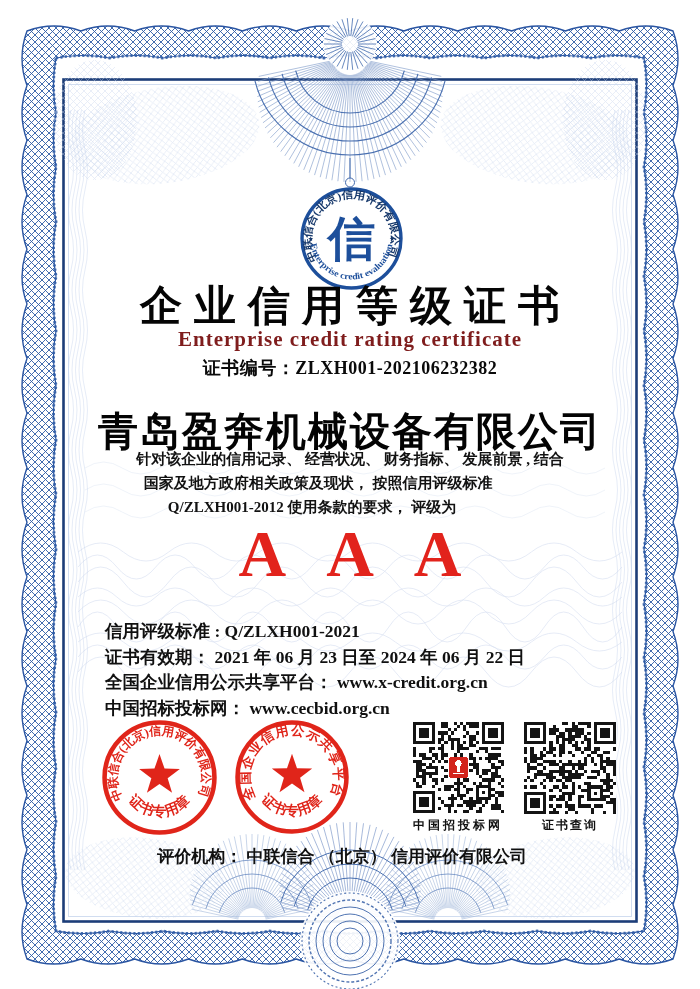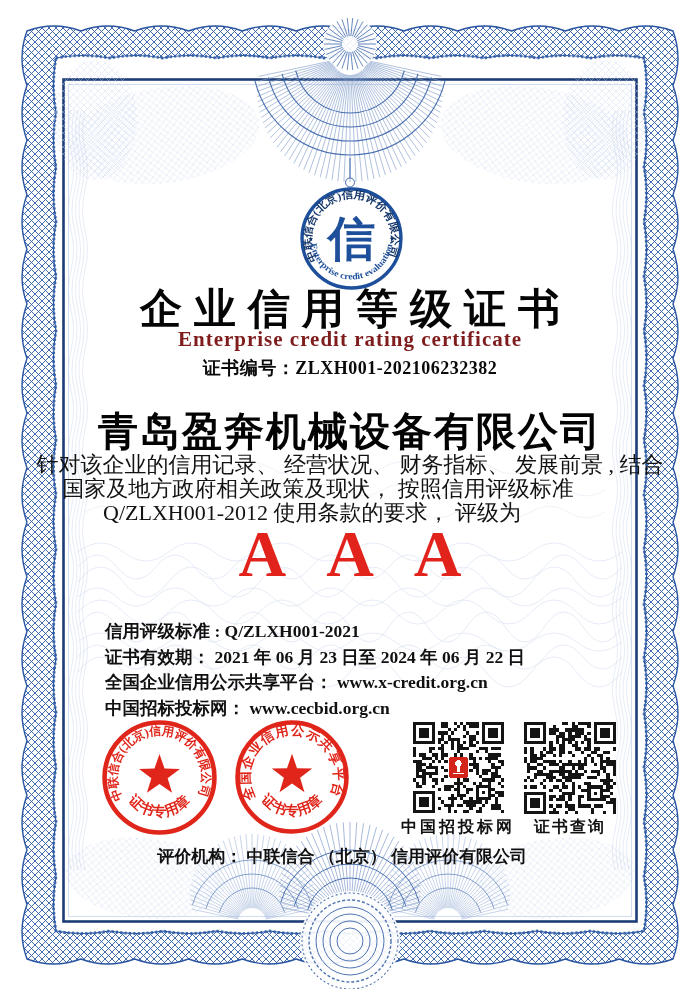--- a/index.html
+++ b/index.html
@@ -4,39 +4,39 @@
 <style>
   html,body{margin:0;padding:0;background:#fff;}
   body{width:700px;height:989px;position:relative;overflow:hidden;
        font-family:"Liberation Serif","DejaVu Serif",serif;}
   .page{position:absolute;inset:0;}
   #deco{position:absolute;left:0;top:0;width:700px;height:989px;}
   .abs{position:absolute;}
   .ctr{left:0;right:0;text-align:center;}
   .logo{left:298px;top:185px;width:107px;height:107px;}
   .title{top:286px;font-size:42px;font-weight:900;color:#050505;
-         letter-spacing:12px;padding-left:12px;line-height:1.1;}
+         letter-spacing:12px;padding-left:12px;line-height:1.1;font-family:Liberation Mono, monospace;}
   .subtitle{top:327px;font-size:21px;font-weight:bold;color:#7f1d1d;letter-spacing:1px;}
   .certno{top:356px;font-size:18px;font-weight:bold;color:#0a0a0a;letter-spacing:.5px;}
   .company{top:404px;font-size:40px;font-weight:900;color:#030303;letter-spacing:2px;}
-  .para{font-size:22px;font-weight:normal;color:#121212;}
+  .para{font-size:15px;font-weight:bold;color:#121212;}
   .p1{top:450px;}
   .p2{top:474px;transform:translateX(-32px);}
   .p3{top:498px;transform:translateX(-38px);}
   .rating{top:521px;font-size:66px;font-weight:bold;color:#e2231c;
           letter-spacing:40px;padding-left:40px;line-height:1;}
   .details{left:105px;top:619px;font-size:17.5px;font-weight:bold;color:#101010;
            line-height:25.5px;white-space:nowrap;font-family:Liberation Serif, serif;}
   .seal{position:absolute;}
   .seal1{left:100px;top:718px;width:119px;height:119px;}
   .seal2{left:233px;top:718px;width:118px;height:118px;}
   .qr{position:absolute;background:#fff;}
   .qr1{left:413px;top:722px;width:91px;height:91px;}
   .qr2{left:524px;top:722px;width:92px;height:92px;}
-  .qrlab{font-size:16px;font-weight:bold;color:#111;letter-spacing:3px;text-align:center;}
+  .qrlab{font-size:12px;font-weight:bold;color:#111;letter-spacing:3px;text-align:center;}
   .ql1{left:398px;top:817px;width:120px;}
   .ql2{left:521px;top:817px;width:98px;letter-spacing:2px;}
   .agency{top:845px;font-size:17px;font-weight:bold;color:#101010;transform:translateX(-8px);}
 </style>
 </head>
 <body>
 
 <div class="page">
 
   <svg id="deco" xmlns="http://www.w3.org/2000/svg" viewBox="0 0 700 989">

